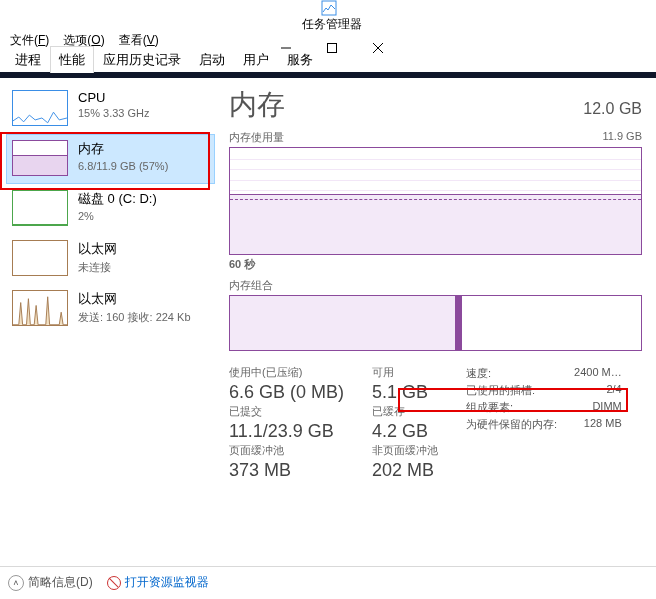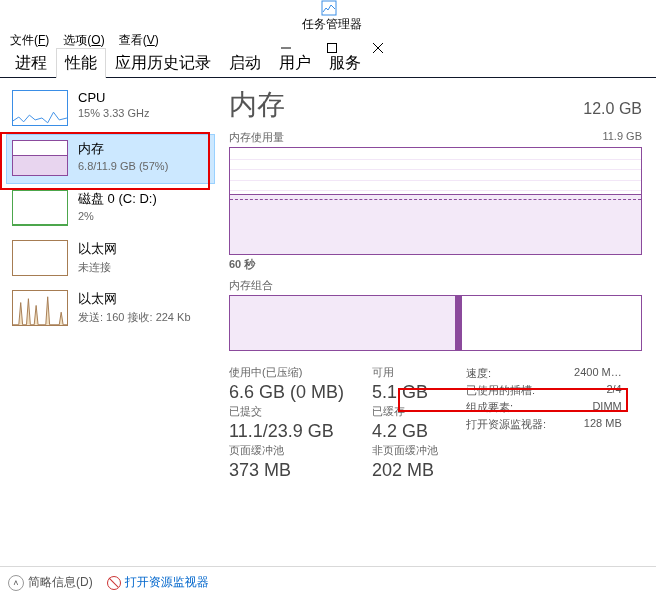--- a/index.html
+++ b/index.html
@@ -8,21 +8,21 @@
 .titlebar { height: 30px; display: flex; align-items: center; padding: 0 0 0 8px; flex-direction: column; }
 .titlebar .icon { width: 16px; height: 16px; margin-right: 6px; display: flex; align-items: center; justify-content: center; }
 .titlebar .title { font-size: 12px; flex: 1; }
 .titlebar .winbtns { display: flex; }
 .winbtn { width: 46px; height: 30px; display: flex; align-items: center; justify-content: center; font-family: "Segoe MDL2 Assets", sans-serif; cursor: default; }
 
 .menubar { height: 22px; display: flex; align-items: flex-start; padding-left: 4px; gap: 2px; font-size: 12px; }
 .menubar .menuitem { padding: 2px 6px; cursor: default; }
 .menubar .underline { text-decoration: underline; }
 
-.tabs { height: 26px; display: flex; align-items: flex-end; border-bottom: 1px solid #0f172a; padding-left: 6px; gap: 0; font-size: 16px; }
+.tabs { height: 26px; display: flex; align-items: flex-end; border-bottom: 6px solid #0f172a; padding-left: 6px; gap: 0; font-size: 13px; }
 .tab { padding: 4px 8px; border: 1px solid transparent; border-bottom: none; position: relative; top: 1px; cursor: default; }
 .tab.active { border-color: #d9d9d9; background: #fff; }
 
 .content { display: flex; height: 480px; }
 .sidebar { width: 215px; padding: 6px 0 0 6px; position: relative; }
 .sideitem { display: flex; padding: 6px 4px 8px 6px; gap: 10px; cursor: default; position: relative; }
 .sideitem.selected { background: #cce8ff; border: 1px solid #99d1ff; padding: 5px 3px 7px 5px; }
 .thumb { width: 56px; height: 36px; border: 1px solid #888; background: #fff; position: relative; overflow: hidden; flex-shrink: 0; }
 .thumb.cpu { border-color: #3a8ee6; }
 .thumb.mem { border-color: #8b4a9c; }
@@ -240,21 +240,21 @@
           </div>
         <div class="row">
             <span class="k">已使用的插槽:</span>
             <span>2/4</span>
           </div>
         <div class="row">
             <span class="k">组成要素:</span>
             <span>DIMM</span>
           </div>
         <div class="row">
-            <span class="k">打开资源监视器:</span>
+            <span class="k">为硬件保留的内存:</span>
             <span>128 MB</span>
           </div>
       </div>
     </div>
     <div class="redbox2"></div>
   </div>
 </div>
 
 <div class="footer">
   <span class="link">

